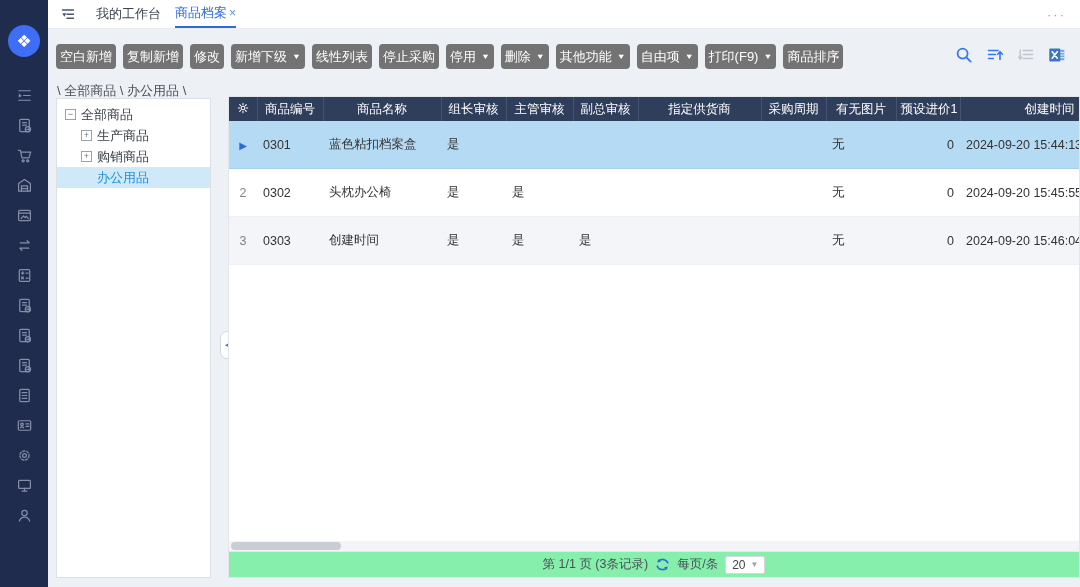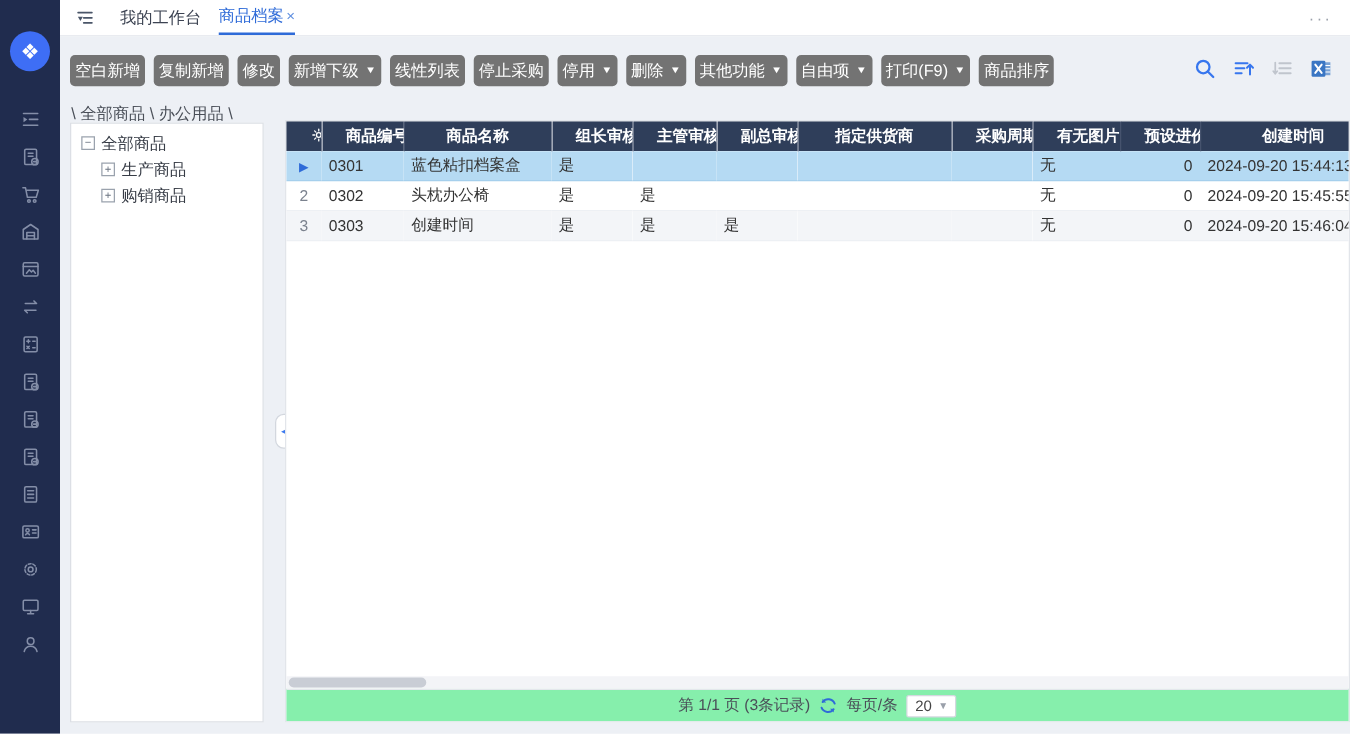--- a/index.html
+++ b/index.html
@@ -37,24 +37,24 @@
   .titem{height:21px;line-height:21px;font-size:13px;color:#373c46;display:flex;align-items:center;cursor:pointer;box-sizing:border-box}
   .titem.selected{background:#cfe9f8;color:#2191d9}
   .expander{width:11px;height:11px;border:1px solid #9aa2ad;color:#6a7380;font-size:9px;line-height:9px;
     text-align:center;margin-right:5px;background:#fff;box-sizing:border-box;flex:none}
   .handle{position:absolute;left:172px;top:331px;width:13px;height:26px;background:#fff;border:1px solid #d3d7de;
     border-radius:7px;display:flex;align-items:center;justify-content:center;color:#3b79ef;font-size:7px;cursor:pointer}
   
   .tablebox{position:absolute;left:180px;top:96px;width:852px;height:482px;background:#fff;
     border:1px solid #e2e5ea;box-sizing:border-box;display:flex;flex-direction:column;overflow:hidden}
   table{border-collapse:collapse;table-layout:fixed;width:850px;font-size:12.5px}
-  thead th{background:#2f3e5a;color:#fff;height:24px;font-weight:bold;border-right:1px solid #46536e;
-    padding:0 19px;text-align:center;overflow:hidden;white-space:nowrap;cursor:pointer}
+  thead th{background:#2f3e5a;color:#fff;height:24px;font-weight:normal;border-right:1px solid #46536e;
+    padding:0 4px;text-align:center;overflow:hidden;white-space:nowrap;cursor:pointer}
   thead th.r{text-align:right}
-  tbody td{height:23px;border-bottom:1px solid #edf0f4;color:#333;padding:0 6px;white-space:nowrap;overflow:hidden}
+  tbody td{height:23px;border-bottom:1px solid #edf0f4;color:#333;padding:12px 6px;white-space:nowrap;overflow:hidden}
   tbody tr{cursor:pointer}
   tr.selected td{background:#b5daf3;border-bottom-color:#a5cfec}
   tr.alt td{background:#f3f5f8}
   td.num{color:#7b828e;text-align:center;padding:0 2px}
   td.r{text-align:right}
   .row-arrow{color:#2f6bd8;font-size:10px}
   .filler{flex:1 1 auto}
   .scrollwrap{height:10px;background:#f3f4f7;position:relative;flex:none}
   .thumb{position:absolute;left:2px;top:1px;width:110px;height:8px;background:#c9cdd5;border-radius:4px;cursor:pointer}
   .tfoot{height:25px;border-top:1px solid #e4e7ec;display:flex;align-items:center;justify-content:center;
@@ -263,20 +263,23 @@
         <span class="expander">−</span>
         <span>全部商品</span>
       </div>
       <div class="titem" style="padding-left: 24px;">
         <span class="expander">+</span>
         <span>生产商品</span>
       </div>
       <div class="titem" style="padding-left: 24px;">
         <span class="expander">+</span>
         <span>购销商品</span>
+      </div>
+      <div class="titem selected" style="padding-left: 40px;">
+        <span>办公用品</span>
       </div>
     </div>
   <div class="handle">◀</div>
 
   <div class="tablebox">
     <table>
       <colgroup>
         <col style="width:28px">
           <col style="width:66px">
           <col style="width:118px">

